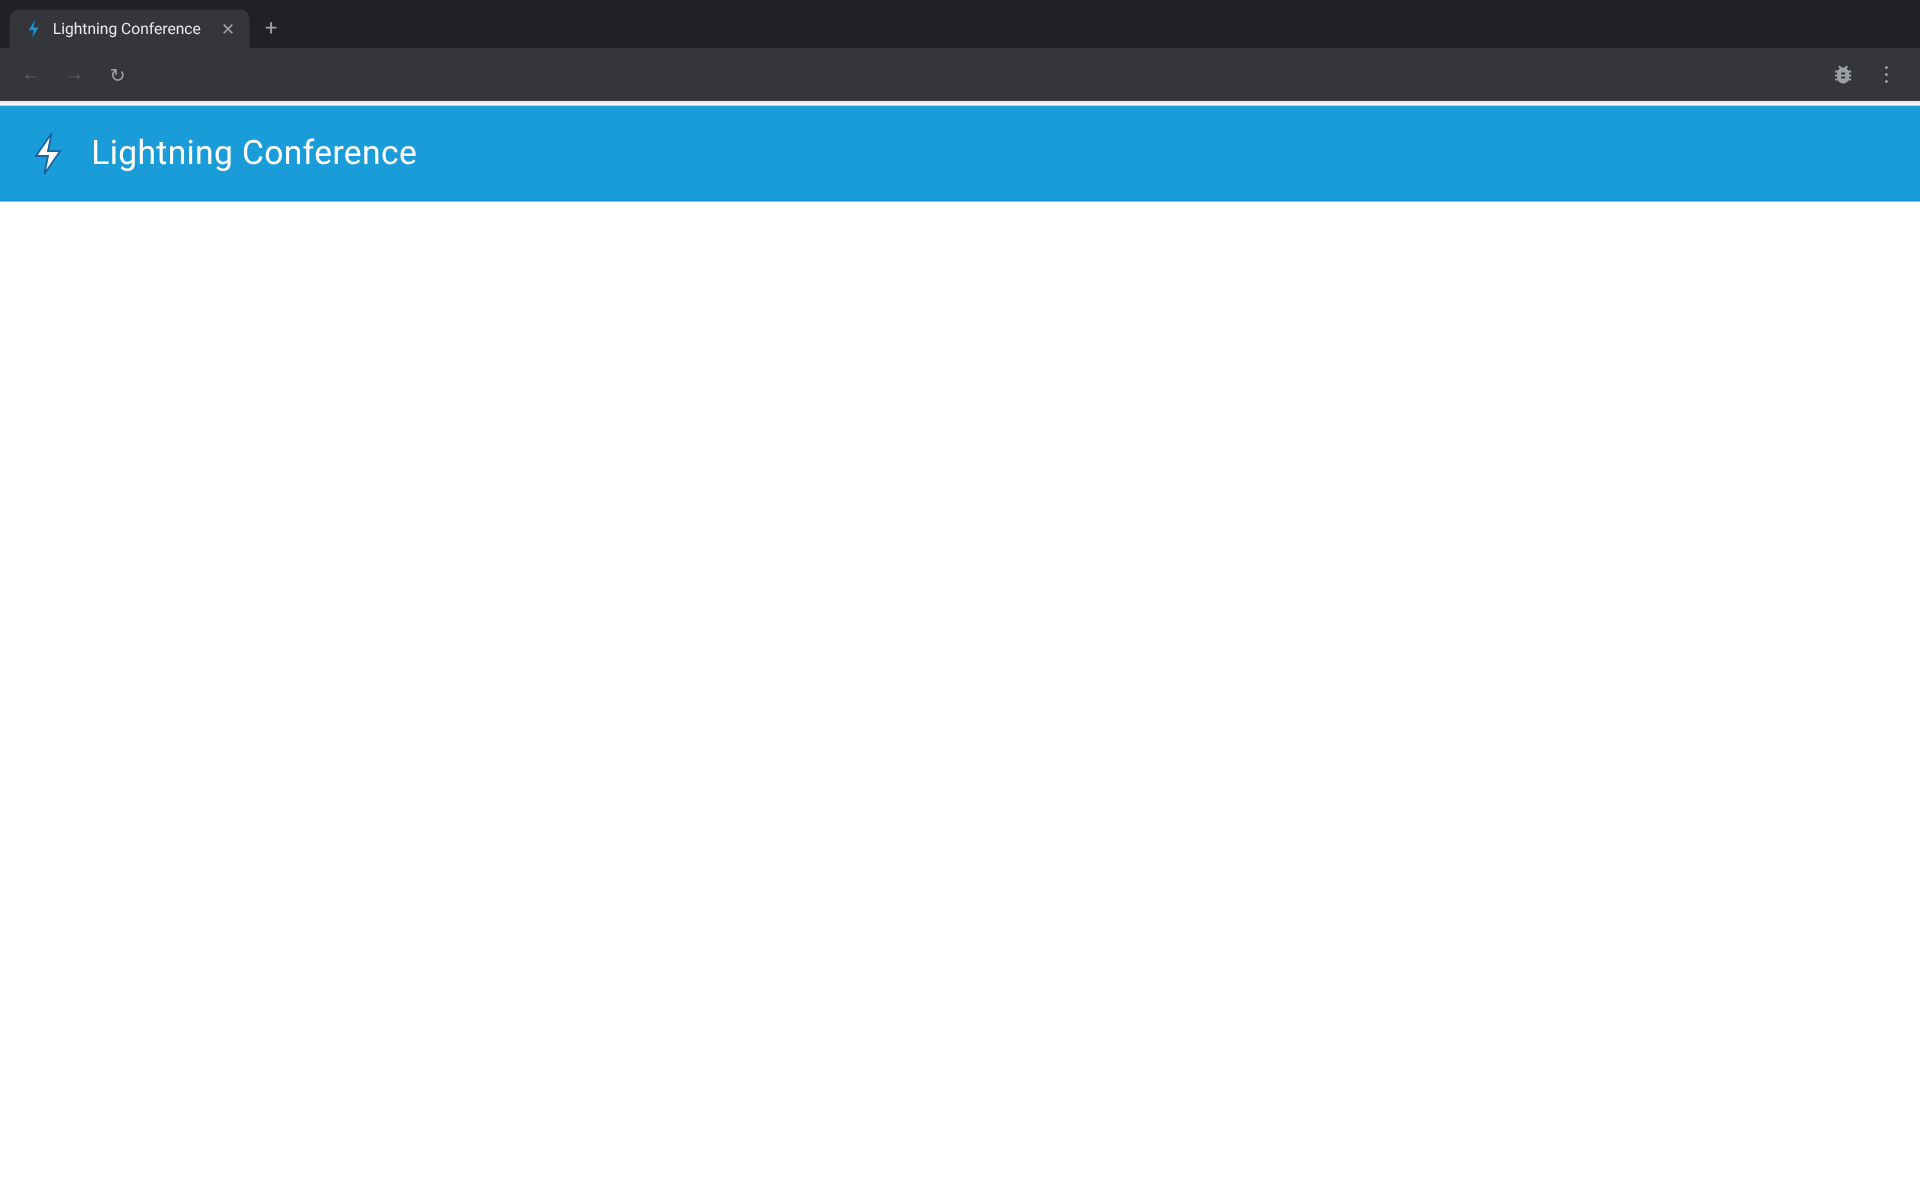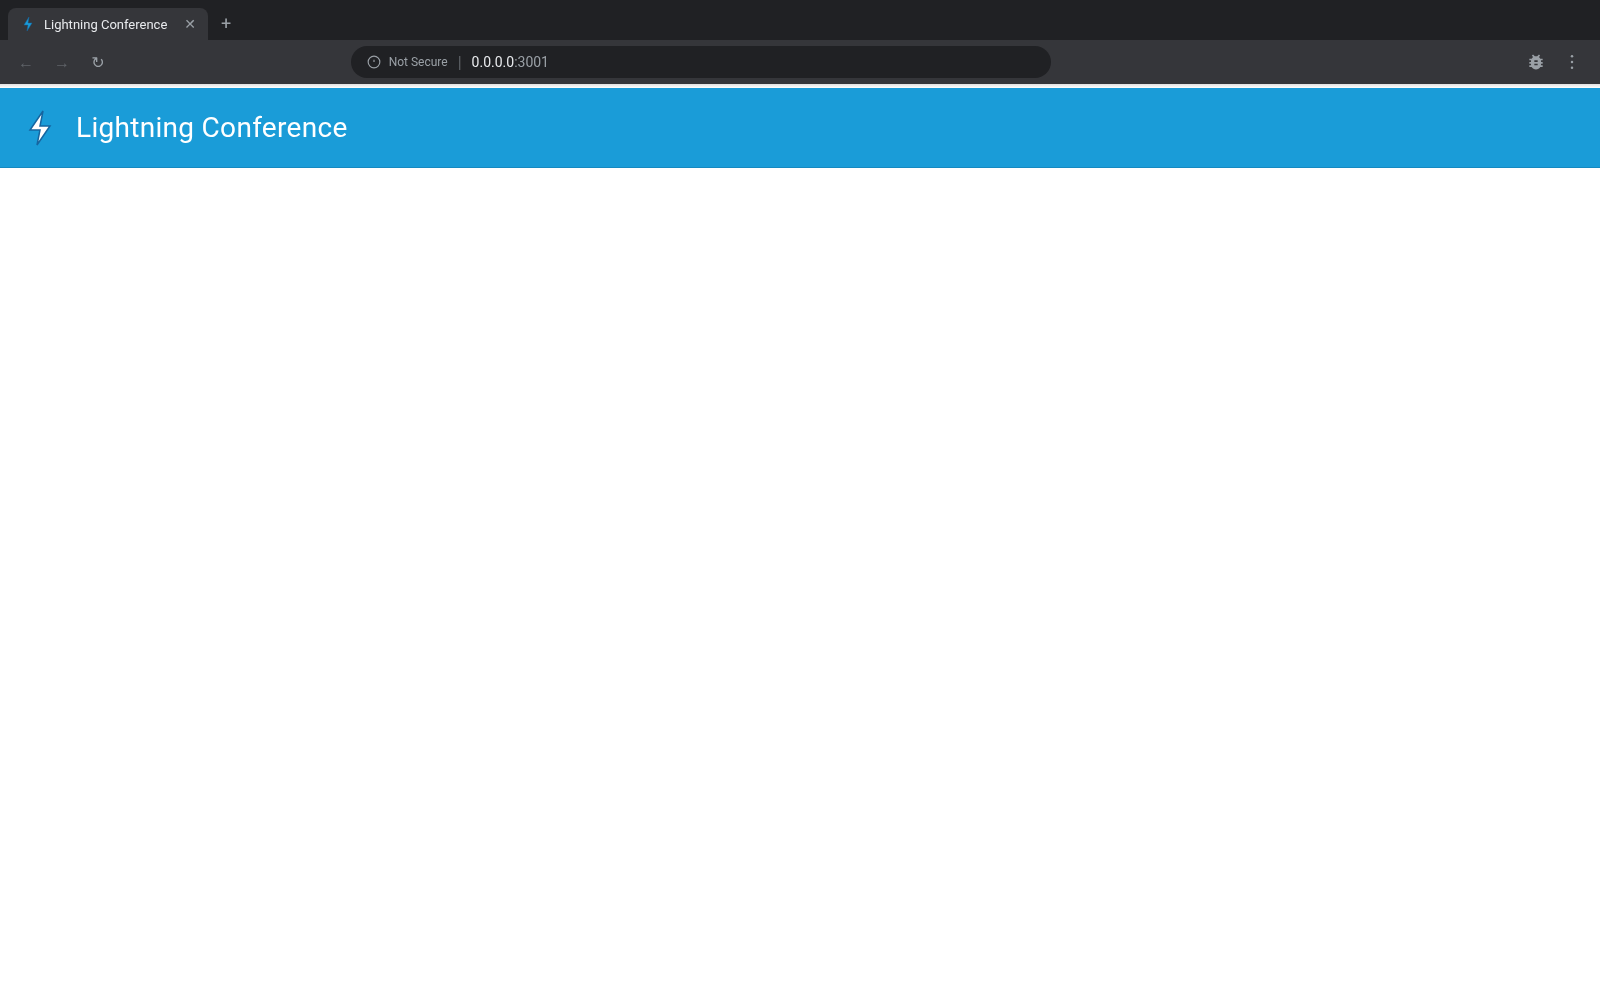--- a/index.html
+++ b/index.html
@@ -247,34 +247,20 @@
   </div>
 
   <div class="address-bar">
 
     <div class="nav-btn disabled">←</div>
 
     <div class="nav-btn disabled">→</div>
 
     <div class="nav-btn">↻</div>
 
-    <div class="url-bar">
-      <span class="not-secure-icon">
-        <svg width="14" height="14" viewBox="0 0 24 24" fill="none" stroke="#9aa0a6" stroke-width="2">
-          <circle cx="12" cy="12" r="10"></circle>
-          <line x1="12" y1="8" x2="12" y2="12"></line>
-          <line x1="12" y1="16" x2="12.01" y2="16"></line>
-        </svg>
-      </span>
-      <span class="not-secure-label">Not Secure</span>
-      <span class="url-separator">|</span>
-      <span class="url-text">
-        <span>0.0.0.0</span><span class="url-port">:3001</span>
-      </span>
-    </div>
 
     <div class="browser-actions">
       <div class="browser-action-btn">
 
         <svg width="20" height="20" viewBox="0 0 24 24" fill="#9aa0a6">
           <path d="M20 8h-2.81c-.45-.78-1.07-1.45-1.82-1.96L17 4.41 15.59 3l-2.17 2.17C12.96 5.06 12.49 5 12 5c-.49 0-.96.06-1.41.17L8.41 3 7 4.41l1.62 1.63C7.88 6.55 7.26 7.22 6.81 8H4v2h2.09c-.05.33-.09.66-.09 1v1H4v2h2v1c0 .34.04.67.09 1H4v2h2.81c1.04 1.79 2.97 3 5.19 3s4.15-1.21 5.19-3H20v-2h-2.09c.05-.33.09-.66.09-1v-1h2v-2h-2v-1c0-.34-.04-.67-.09-1H20V8zm-6 8h-4v-2h4v2zm0-4h-4v-2h4v2z"></path>
         </svg>
       </div>
       <div class="browser-action-btn">
 

